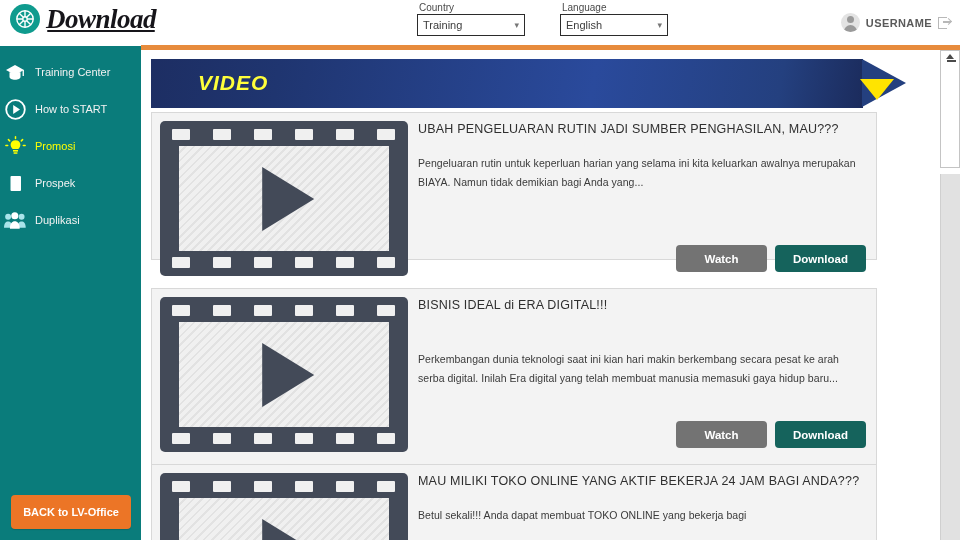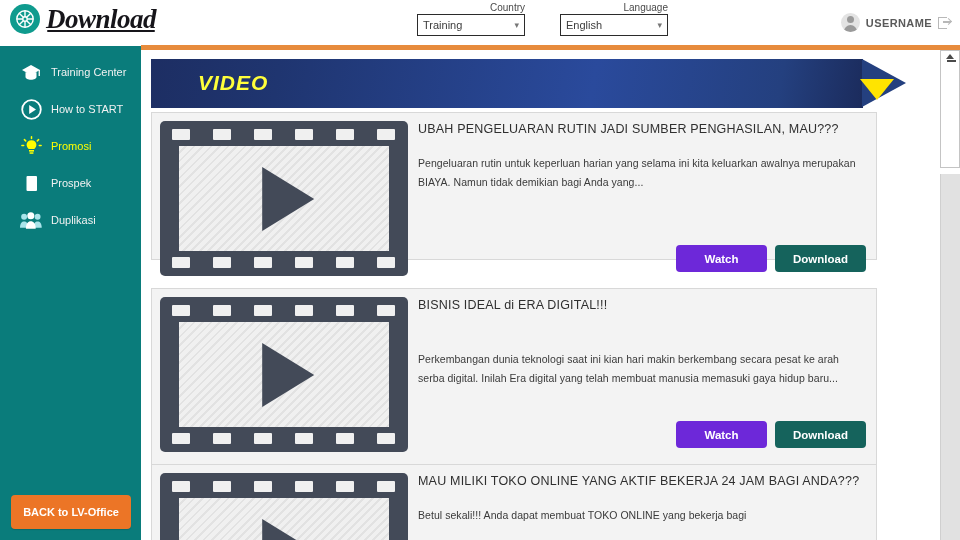--- a/index.html
+++ b/index.html
@@ -35,21 +35,20 @@
   }
   .logo-underline{
     position:absolute; left:1px; bottom:1px; width:98%; height:2px; background:#16151a;
     border-radius:2px;
   }
 
   .sel-group { position:absolute; top:2px; }
   .sel-label {
     font-size:10px; color:#4a4a4a; margin:0 0 1px 2px;
     font-family:"Liberation Sans", sans-serif;
-    text-align:right;
   }
   .sel-box {
     width:108px; height:22px; border:1px solid #2b2b2b; background:#ffffff;
     display:flex; align-items:center; padding:0 5px;
     box-sizing:border-box;
   }
   .sel-val { font-size:11px; color:#3c3c3c; flex:1; }
   .sel-caret { font-size:9px; color:#777; }
 
   .user-wrap {
@@ -71,21 +70,21 @@
     background:#e78b3c;
   }
 
   
   .sidebar {
     position:absolute; left:0; top:46px; width:141px; height:494px;
     background:#0a7c7b;
   }
   .nav-item {
     position:absolute; left:0; width:141px; height:37px;
-    display:flex; align-items:center; padding-left:20px; box-sizing:border-box;
+    display:flex; align-items:center; padding-left:4px; box-sizing:border-box;
     color:#f2f2f2; font-size:11px;
   }
   .nav-ico {
     width:22px; height:22px; margin-right:9px; flex:none;
     display:flex; align-items:center; justify-content:center;
   }
   .nav-label { font-size:11px; line-height:1; white-space:nowrap; }
   .nav-item.active .nav-label { color:#ffff00; }
 
   .back-btn {
@@ -160,21 +159,21 @@
   .card-desc {
     font-size:10.5px; color:#3a3a3a; line-height:1.85; letter-spacing:0.05px;
     font-family:"Liberation Sans", sans-serif;
   }
   .btn-row { position:absolute; right:10px; display:flex; gap:8px; }
   .btn {
     width:91px; height:27px; border-radius:4px;
     display:flex; align-items:center; justify-content:center;
     color:#ffffff; font-size:11.5px; font-weight:bold; cursor:pointer;
   }
-  .btn-watch { background:#6d28d9; }
+  .btn-watch { background:#737373; }
   .btn-dl { background:#15635c; }
 
   
   .sb-track {
     position:absolute; right:0; top:50px; width:20px; height:490px;
     background:#e1e1e1; border-left:1px solid #cfcfcf; box-sizing:border-box;
   }
   .sb-thumb {
     position:absolute; right:0px; top:50px; width:20px; height:118px;
     background:#ffffff; border:1px solid #c4c4c4; box-sizing:border-box;

